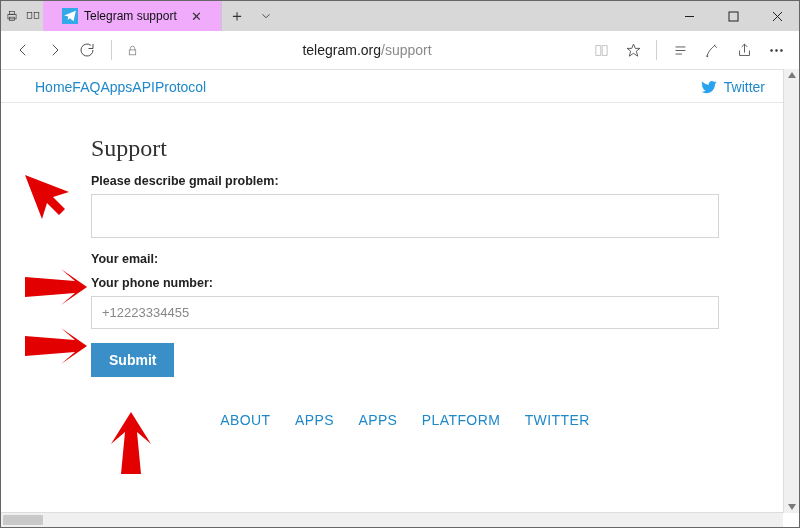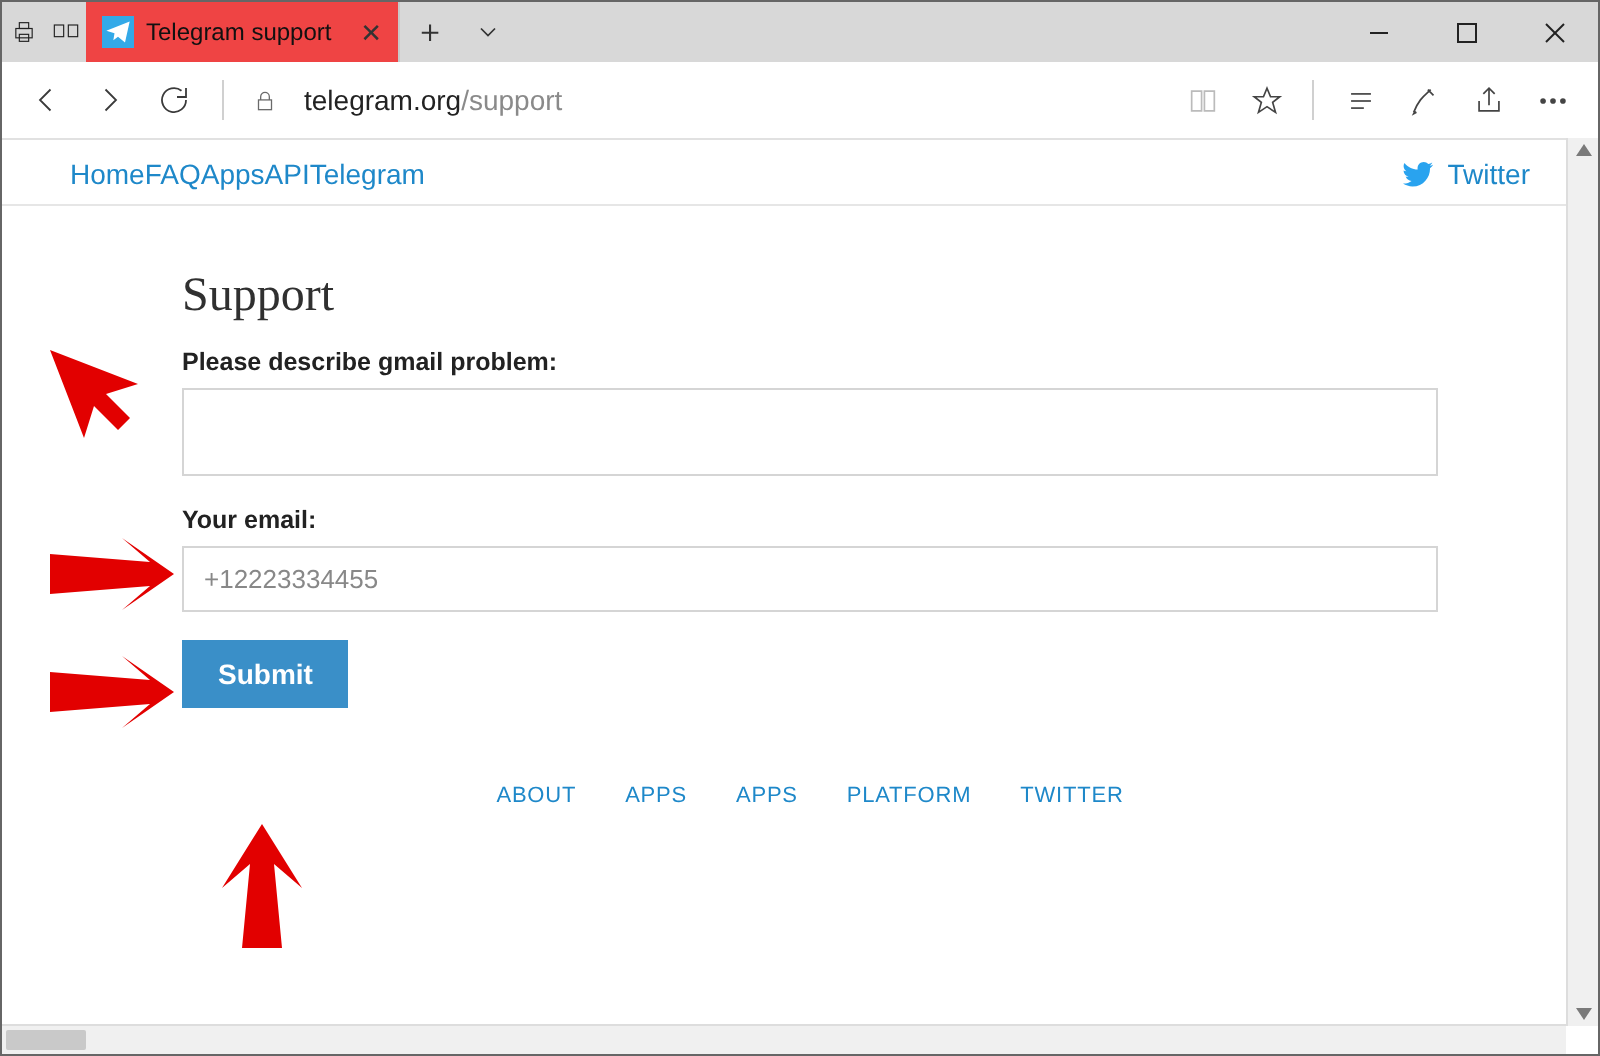--- a/index.html
+++ b/index.html
@@ -3,59 +3,59 @@
 <meta charset="utf-8">
 <style>
   html,body{margin:0;padding:0;font-family:"Segoe UI",Arial,sans-serif;background:#fff;}
   body{width:800px;height:528px;overflow:hidden;position:relative;}
   .window{border:1px solid #666;box-sizing:border-box;width:800px;height:528px;background:#fff;display:flex;flex-direction:column;}
   
   .titlebar{height:30px;background:#d8d8d8;display:flex;align-items:stretch;position:relative;}
   .title-left{display:flex;align-items:center;}
   .sys-icon{width:21px;height:30px;display:flex;align-items:center;justify-content:center;color:#222;}
   .sys-icon svg{width:14px;height:14px;}
-  .tab{height:30px;background:#ef4444;display:flex;align-items:center;padding:0 8px;gap:6px;border-right:1px solid #c8c8c8;min-width:140px;}
+  .tab{height:30px;background:#f0abfc;display:flex;align-items:center;padding:0 19px;gap:6px;border-right:1px solid #c8c8c8;min-width:140px;}
   .tab .favicon{width:16px;height:16px;background:#33a9e8;display:flex;align-items:center;justify-content:center;}
   .tab .favicon svg{width:14px;height:14px;fill:#fff;}
   .tab .tlabel{font-size:12px;color:#111;flex:1;white-space:nowrap;overflow:hidden;}
   .tab .close{font-size:13px;color:#333;line-height:1;}
   .newtab{width:30px;display:flex;align-items:center;justify-content:center;color:#333;font-size:16px;}
   .chev{width:28px;display:flex;align-items:center;justify-content:center;color:#333;}
   .win-ctrls{position:absolute;right:0;top:0;height:30px;display:flex;}
   .win-btn{width:44px;display:flex;align-items:center;justify-content:center;color:#222;}
   .win-btn svg{width:11px;height:11px;stroke:#222;stroke-width:1;fill:none;}
   
   .addrbar{height:38px;display:flex;align-items:center;padding:0 8px;border-bottom:1px solid #e1e1e1;gap:4px;}
   .nav-btn{width:28px;height:30px;display:flex;align-items:center;justify-content:center;color:#3a3a3a;}
   .nav-btn svg{width:18px;height:18px;stroke:#3a3a3a;stroke-width:1.2;fill:none;}
   .addr-sep{width:1px;height:20px;background:#d0d0d0;margin:0 6px;}
   .lock{width:20px;display:flex;align-items:center;justify-content:center;}
   .lock svg{width:13px;height:13px;stroke:#6a6a6a;stroke-width:1.2;fill:none;}
-  .url{flex:1;font-size:14px;color:#222;white-space:nowrap;padding-left:6px;}
+  .url{flex:1;font-size:14px;color:#222;white-space:nowrap;padding-left:6px;text-align:center;}
   .url .dim{color:#8a8a8a;}
   .right-icons{display:flex;align-items:center;gap:2px;}
   .ri{width:30px;height:30px;display:flex;align-items:center;justify-content:center;color:#444;}
   .ri svg{width:17px;height:17px;stroke:#444;stroke-width:1.2;fill:none;}
   .ri.dim svg{stroke:#bbb;}
   
   .viewport{flex:1;position:relative;overflow:hidden;background:#fff;}
   .topnav{display:flex;align-items:center;padding:8px 34px 6px;font-size:14px;}
   .topnav a{color:#1e88c9;text-decoration:none;}
   .twitter{margin-left:auto;display:flex;align-items:center;gap:6px;color:#1e88c9;font-size:14px;}
   .twitter svg{width:18px;height:18px;fill:#29a3ef;}
   .hr{height:1px;background:#e6e6e6;margin:0;}
   .content{padding:0 80px 0 90px;position:relative;}
   h1{font-family:Georgia,'Times New Roman',serif;font-weight:500;font-size:24px;color:#303030;margin:32px 0 12px;}
   .lbl{font-size:12.5px;font-weight:700;color:#222;margin:10px 0 6px;}
   .inp{width:100%;box-sizing:border-box;border:1px solid #d5d5d5;font-size:13px;color:#222;padding:8px 10px;background:#fff;font-family:inherit;}
   .inp::placeholder{color:#888;}
   textarea.inp{height:44px;resize:none;}
   .submit{margin-top:14px;display:inline-block;background:#3a8fc8;color:#fff;border:0;font-size:14px;font-weight:700;padding:9px 18px;cursor:pointer;}
   .footer{text-align:center;margin-top:34px;}
-  .footer a{display:inline-block;margin:0 10px;font-size:11px;letter-spacing:0.4px;color:#1e88c9;text-decoration:none;}
+  .footer a{display:inline-block;margin:0 10px;font-size:14px;letter-spacing:0.4px;color:#1e88c9;text-decoration:none;}
   
   .hscroll{position:absolute;left:1px;right:17px;bottom:1px;height:14px;background:#f0f0f0;border-top:1px solid #ddd;display:flex;align-items:center;}
   .hscroll .thumb{height:10px;background:#c9c9c9;width:40px;margin-left:2px;border-radius:1px;}
   .vscroll{position:absolute;right:1px;top:69px;bottom:15px;width:15px;background:#f0f0f0;border-left:1px solid #ddd;}
   .vscroll::before{content:"";position:absolute;top:3px;left:4px;width:0;height:0;border-left:4px solid transparent;border-right:4px solid transparent;border-bottom:6px solid #7a7a7a;}
   .vscroll::after{content:"";position:absolute;bottom:3px;left:4px;width:0;height:0;border-left:4px solid transparent;border-right:4px solid transparent;border-top:6px solid #7a7a7a;}
   
   .arrow{position:absolute;pointer-events:none;}
   .arrow svg{display:block;}
 </style>
@@ -179,38 +179,39 @@
         </div>
     </div>
   </div>
 
   <div class="viewport">
     <div class="topnav">
       <a>Home</a>
       <a>FAQ</a>
       <a>Apps</a>
       <a>API</a>
-      <a>Telegram</a>
+      <a>Protocol</a>
       <span class="twitter">
         <svg viewBox="0 0 24 24">
             <path d="M22 5.8c-.7.3-1.5.6-2.3.7.8-.5 1.5-1.3 1.8-2.2-.8.5-1.7.8-2.6 1C18.1 4.5 17 4 15.8 4c-2.3 0-4.1 1.9-4.1 4.1 0 .3 0 .6.1.9C8.3 8.9 5.1 7.2 3 4.6c-.4.6-.6 1.3-.6 2.1 0 1.4.7 2.7 1.9 3.4-.7 0-1.3-.2-1.9-.5v.1c0 2 1.4 3.7 3.3 4-.3.1-.7.1-1.1.1-.3 0-.5 0-.8-.1.5 1.6 2.1 2.8 3.9 2.9-1.4 1.1-3.2 1.8-5.2 1.8H2c1.8 1.2 4 1.9 6.3 1.9 7.5 0 11.7-6.3 11.7-11.7v-.5c.8-.6 1.5-1.3 2-2.1z"></path>
           </svg>
         <span>Twitter</span>
       </span>
     </div>
     <div class="hr"></div>
 
     <div class="content">
       <h1>Support</h1>
 
       <div class="lbl">Please describe gmail problem:</div>
       <textarea class="inp" style=""></textarea>
 
       <div class="lbl">Your email:</div>
 
+      <div class="lbl">Your phone number:</div>
       <input class="inp" placeholder="+12223334455" style="">
 
       <button class="submit">Submit</button>
 
       <div class="footer">
         <a>ABOUT</a>
         <a>APPS</a>
         <a>APPS</a>
         <a>PLATFORM</a>
         <a>TWITTER</a>

